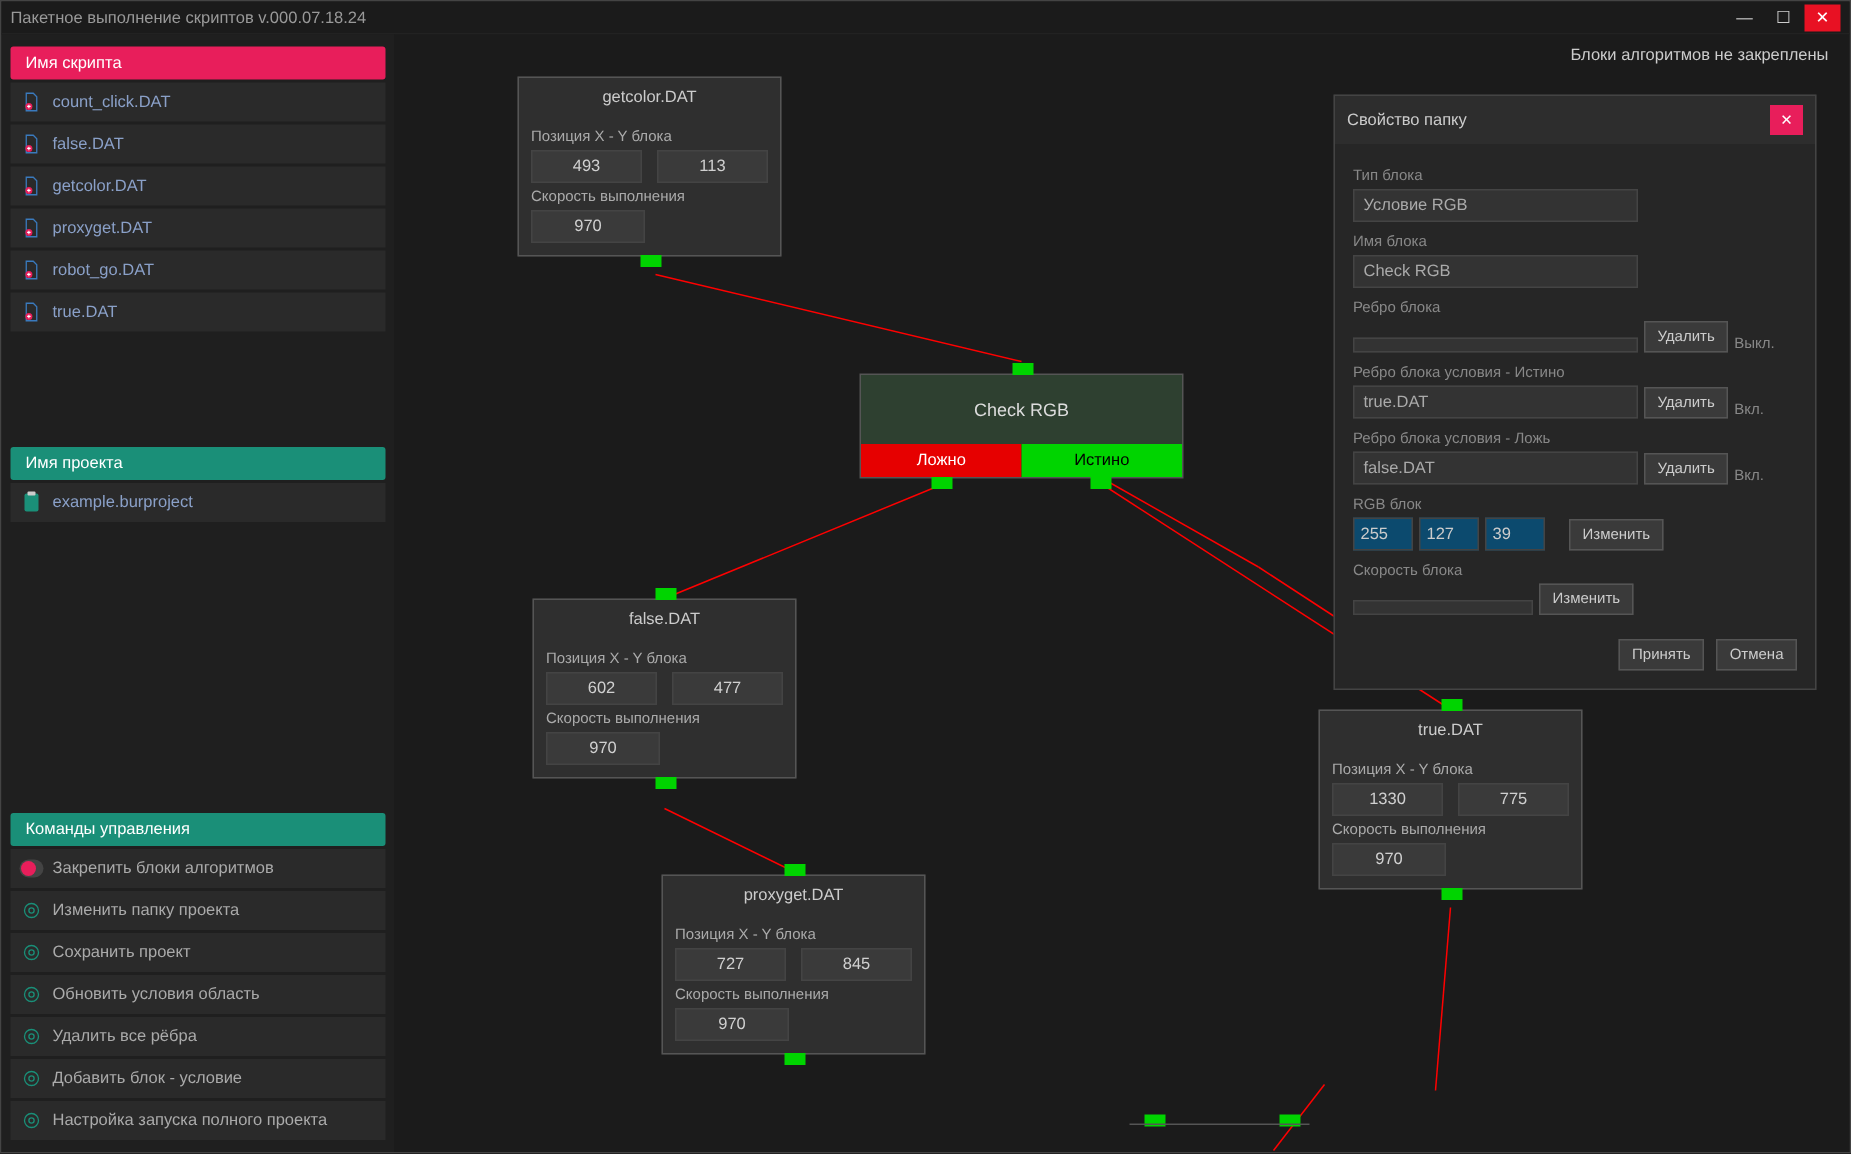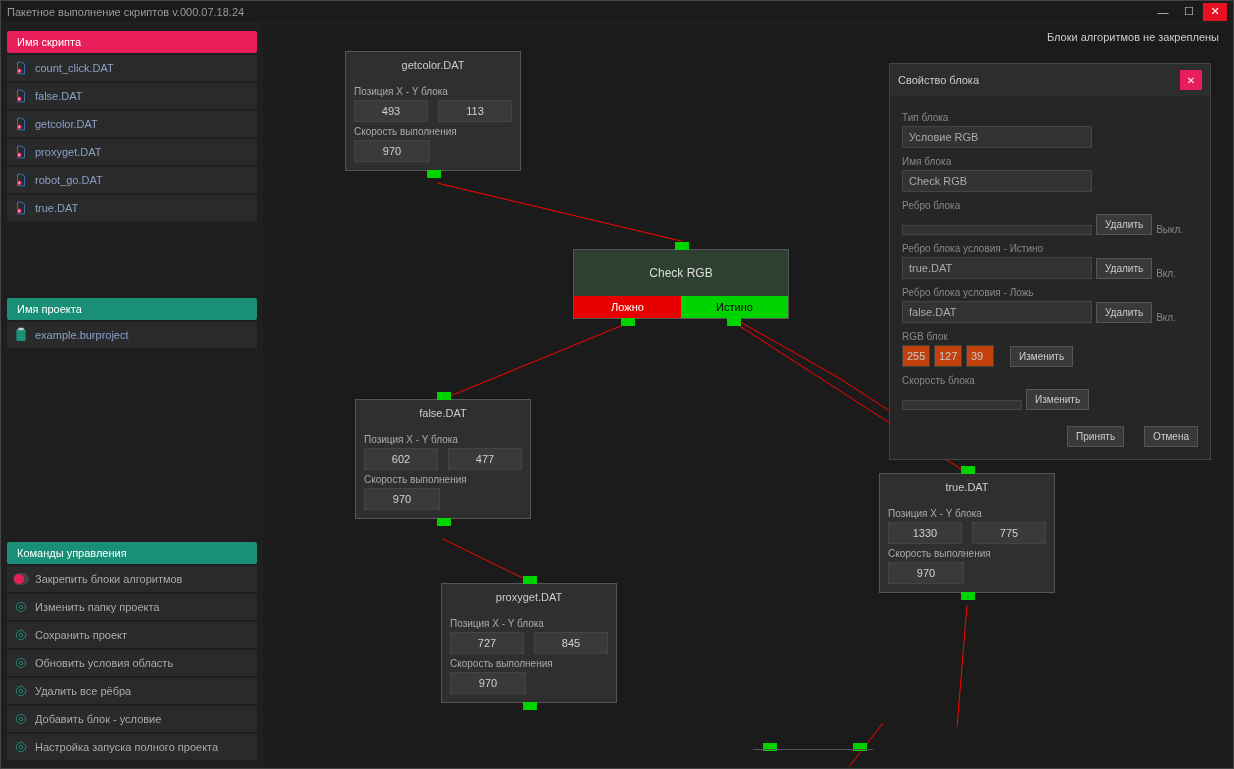--- a/index.html
+++ b/index.html
@@ -36,22 +36,22 @@
   .prop-panel { position: absolute; top: 40px; right: 22px; width: 322px; background: #262626; border: 1px solid #444; }
   .prop-header { display: flex; align-items: center; padding: 6px 8px; background: #2d2d2d; }
   .prop-header span { flex: 1; color: #ccc; }
   .prop-close { background: #e81e5b; color: #fff; width: 22px; height: 20px; display: flex; align-items: center; justify-content: center; font-size: 10px; cursor: pointer; }
   .prop-body { padding: 8px 12px; }
   .p-label { color: #888; font-size: 10px; margin: 8px 0 3px; }
   .p-input { width: 190px; background: #333; border: 1px solid #444; padding: 4px 6px; color: #aaa; font-size: 11px; display: inline-block; }
   .p-row { display: flex; align-items: flex-end; gap: 4px; margin-top: 3px; }
   .p-btn { background: #3a3a3a; border: 1px solid #555; color: #ccc; padding: 4px 8px; font-size: 10px; cursor: pointer; }
   .p-after { color: #888; font-size: 10px; }
-  .rgb-in { width: 28px; background: #c2410c; border: 1px solid #444; padding: 4px; color: #ccc; font-size: 11px; text-align: left; }
-  .prop-footer { display: flex; justify-content: flex-end; gap: 20px; padding: 8px 12px 12px; }
+  .rgb-in { width: 40px; background: #0c4a6e; border: 1px solid #444; padding: 4px; color: #ccc; font-size: 11px; text-align: left; }
+  .prop-footer { display: flex; justify-content: flex-end; gap: 8px; padding: 8px 12px 12px; }
   .toggle { width: 22px; height: 12px; background: #444; border-radius: 6px; position: relative; }
   .toggle::after { content: ""; width: 10px; height: 10px; background: #e81e5b; border-radius: 50%; position: absolute; top: 1px; left: 1px; }
   .cmd-icon svg { width: 14px; height: 14px; }
 </style>
 </head>
 <body>
 
 <div class="window">
   <div class="titlebar">
     <span class="title">Пакетное выполнение скриптов v.000.07.18.24</span>
@@ -298,21 +298,21 @@
         </div>
         <div class="port" style="bottom:-8px; left:81px;"></div>
       </div>
 
       <div class="port" style="left:500px; top:720px;"></div>
       <div class="port" style="left:590px; top:720px;"></div>
       <div style="position:absolute; left:490px; top:726px; width:120px; height:14px; border-top:1px solid #555;"></div>
 
       <div class="prop-panel">
         <div class="prop-header">
-          <span>Свойство блока</span>
+          <span>Свойство папку</span>
           <div class="prop-close">✕</div>
         </div>
         <div class="prop-body">
           <div class="p-label">Тип блока</div>
           <div class="p-input">Условие RGB</div>
 
           <div class="p-label">Имя блока</div>
           <div class="p-input">Check RGB</div>
 
           <div class="p-label">Ребро блока</div>

